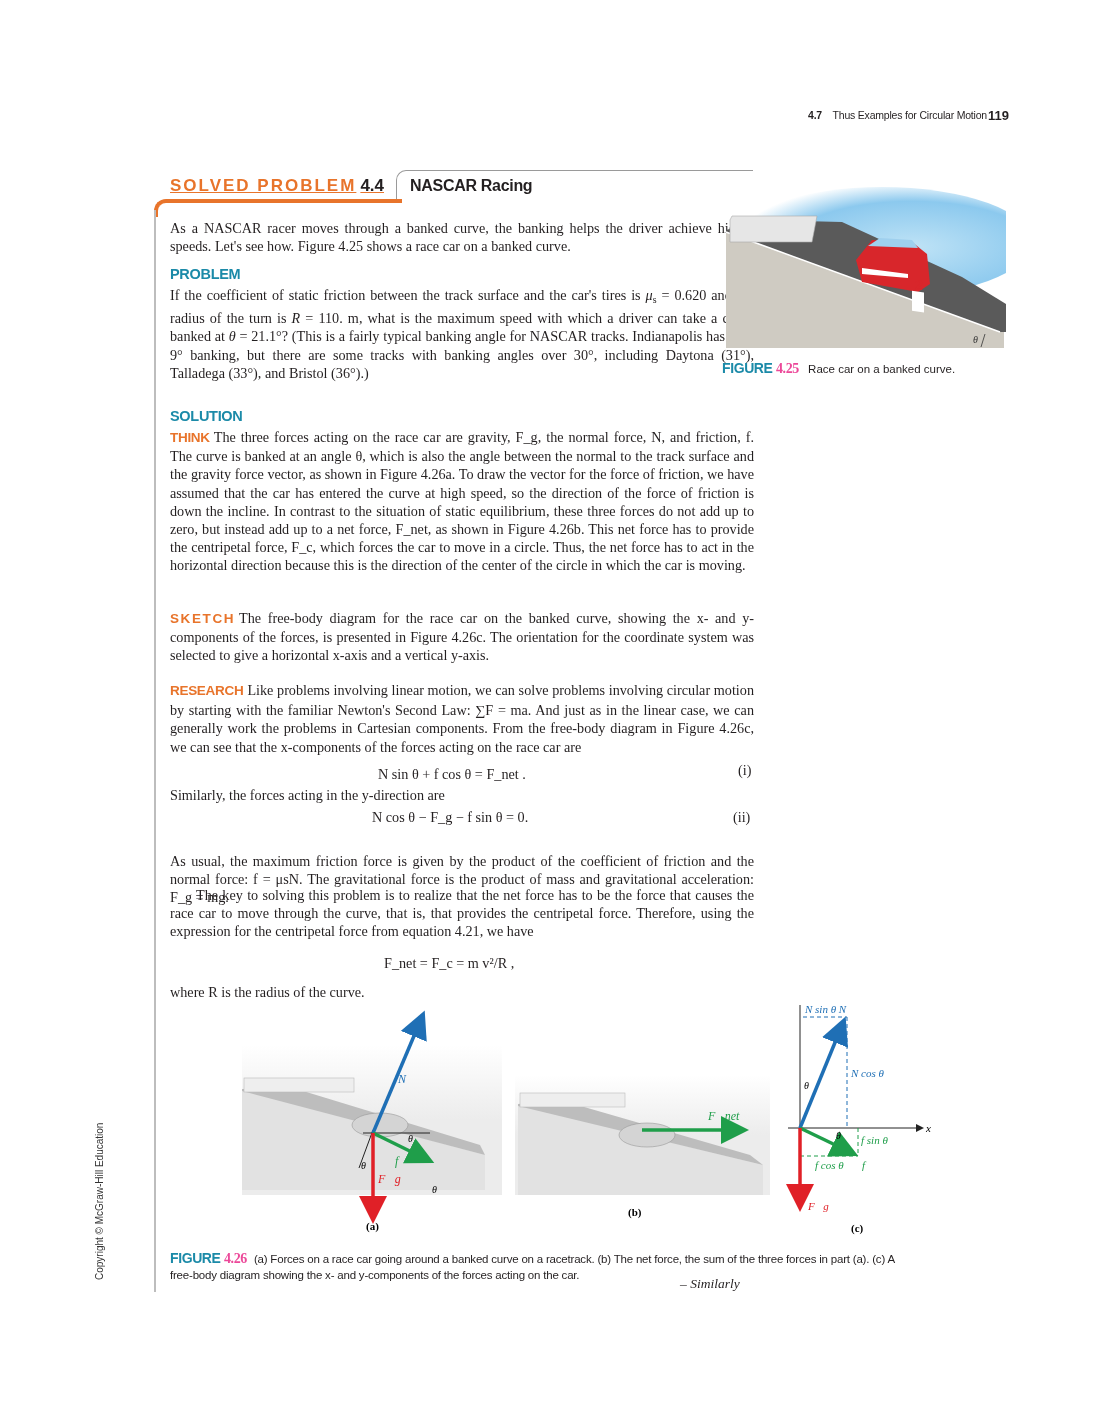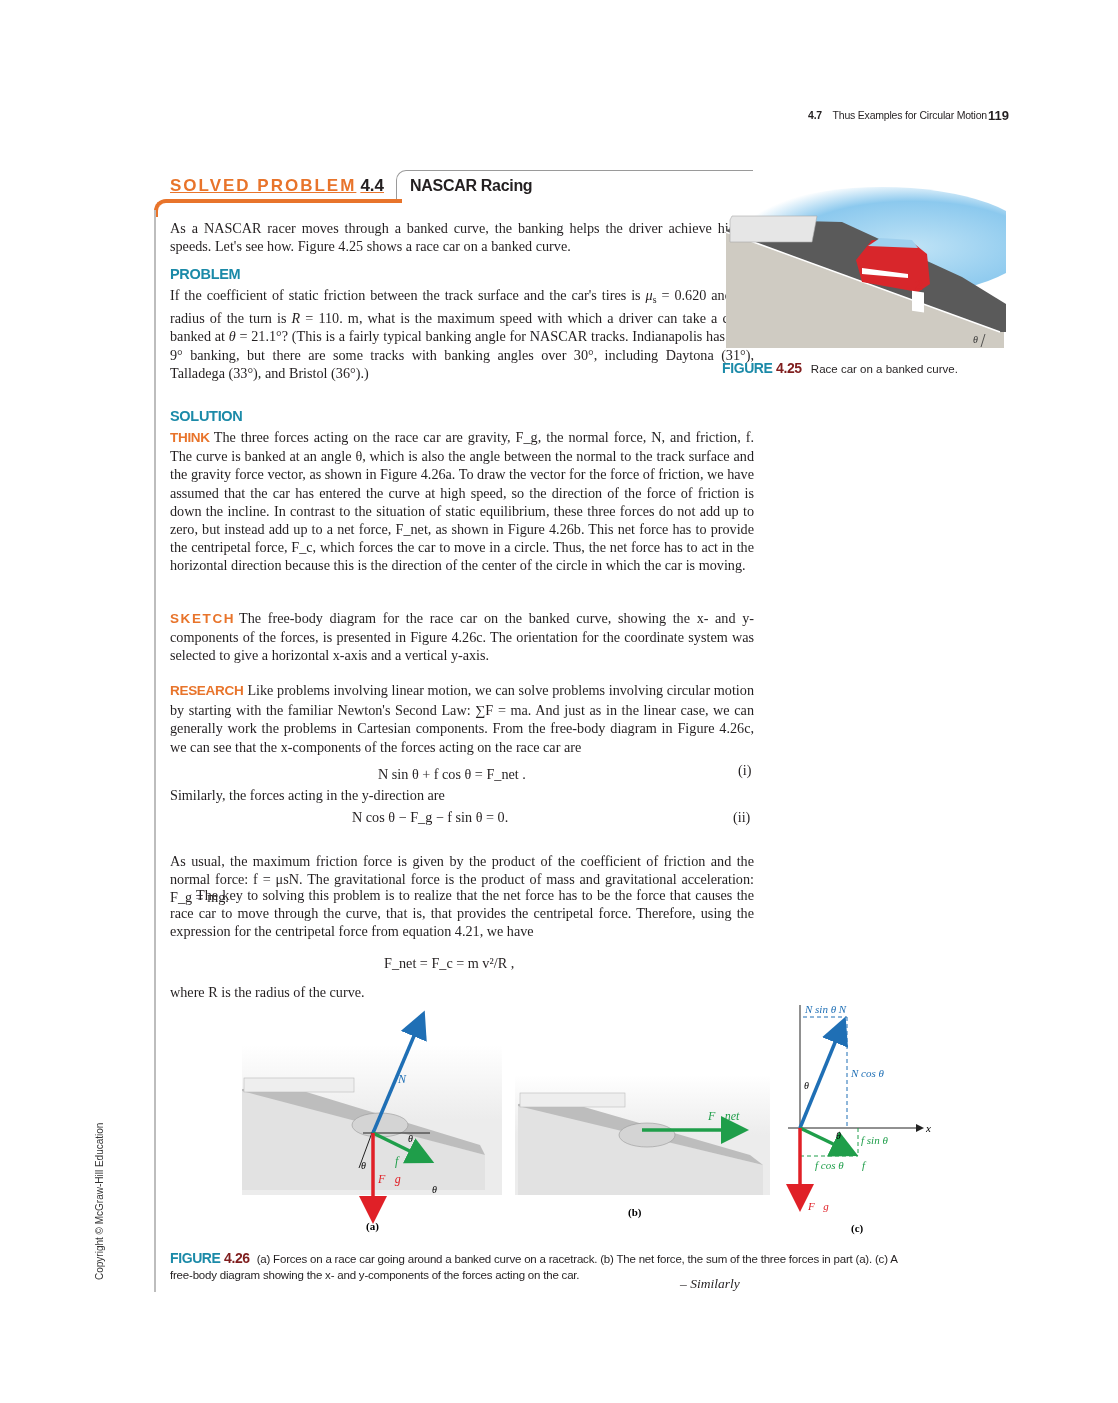--- a/index.html
+++ b/index.html
@@ -27,21 +27,21 @@
   .kw { font-family:"Liberation Sans", sans-serif; font-weight:bold; color:#e8742b; font-size:13.5px; letter-spacing:-0.3px; margin-right:4px; }
   .kw.spaced { letter-spacing:1.6px; }
   .eq { font-size:14.2px; white-space:nowrap; }
   .eqnum { font-size:14.2px; }
   i { font-style:italic; }
 
   
   #fig425 { left:722px; top:182px; width:284px; height:166px; }
   #cap425 { left:722px; top:360px; font-size:11.5px; }
   .figlbl { font-family:"Liberation Sans", sans-serif; font-weight:bold; color:#1b8aa8; font-size:14px; letter-spacing:-0.4px; }
-  .figlbl .n { color:#7f1d1d; }
+  .figlbl .n { color:#ec4899;font-family:Liberation Serif, serif; }
 
   
   #fig426 { left:230px; top:1005px; width:720px; height:230px; }
   #cap426 { left:170px; top:1250px; width:740px; font-size:11.5px; line-height:16px; letter-spacing:-0.2px; }
   #continued { left:680px; top:1276px; font-size:13.5px; font-style:italic; color:#231f20; }
   #copyright { left:94px; top:1280px; transform-origin:left top; transform:rotate(-90deg); font-size:10px; color:#333; white-space:nowrap; }
   .sub { font-size:70%; vertical-align:-3px; }
 </style>
 </head>
 <body>
@@ -75,21 +75,21 @@
 <div class="abs para" style="top:609px;">
   <span class="kw spaced">SKETCH</span><span>The free-body diagram for the race car on the banked curve, showing the x- and y-components of the forces, is presented in Figure 4.26c. The orientation for the coordinate system was selected to give a horizontal x-axis and a vertical y-axis.</span>
 </div>
 
 <div class="abs para" style="top:681px; line-height:18.6px;">
   <span class="kw">RESEARCH</span><span>Like problems involving linear motion, we can solve problems involving circular motion by starting with the familiar Newton's Second Law: ∑F = ma. And just as in the linear case, we can generally work the problems in Cartesian components. From the free-body diagram in Figure 4.26c, we can see that the x-components of the forces acting on the race car are</span>
 </div>
 <div class="abs eq" style="left:378px; top:766px;">N sin θ + f cos θ = F_net .</div>
 <div class="abs eqnum" style="left:738px; top:762px;">(i)</div>
 <div class="abs para" style="top:786px;">Similarly, the forces acting in the y-direction are</div>
-<div class="abs eq" style="left:352px; top:809px;">N cos θ − F_g − f sin θ = 0.</div>
+<div class="abs eq" style="left:372px; top:809px;">N cos θ − F_g − f sin θ = 0.</div>
 <div class="abs eqnum" style="left:733px; top:809px;">(ii)</div>
 <div class="abs para" style="top:812px;margin-top:40px;">As usual, the maximum friction force is given by the product of the coefficient of friction and the normal force: f = μsN. The gravitational force is the product of mass and gravitational acceleration: F_g = mg.</div>
 <div class="abs para" style="top:886px; text-indent:26px;">The key to solving this problem is to realize that the net force has to be the force that causes the race car to move through the curve, that is, that provides the centripetal force. Therefore, using the expression for the centripetal force from equation 4.21, we have</div>
 <div class="abs eq" style="left:384px; top:955px;">F_net = F_c = m v²/R ,</div>
 <div class="abs para" style="top:983px;">where R is the radius of the curve.</div>
 
 <svg id="fig425" class="abs" viewBox="0 0 284 166">
   <defs>
     <radialGradient id="sky" cx="0.6" cy="0.55" r="0.6">
       <stop offset="0" stop-color="#bfe3f6"></stop>

